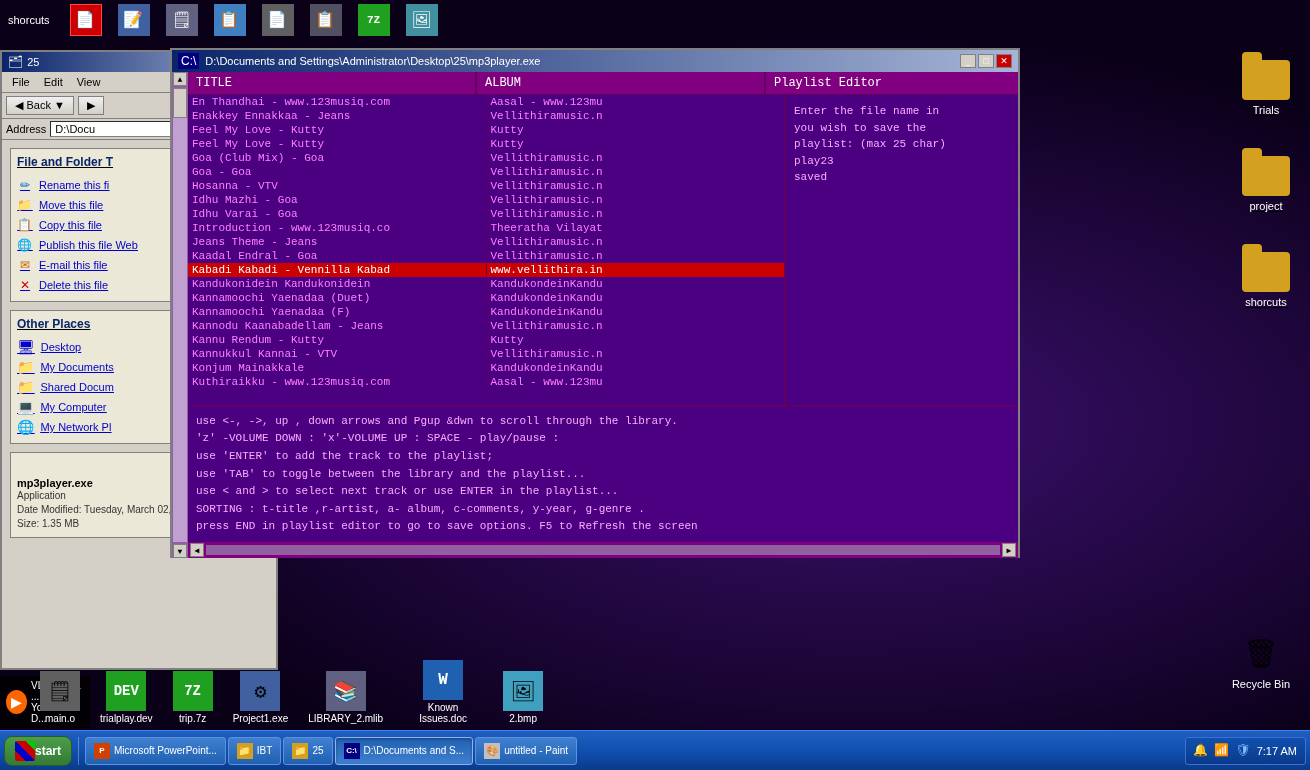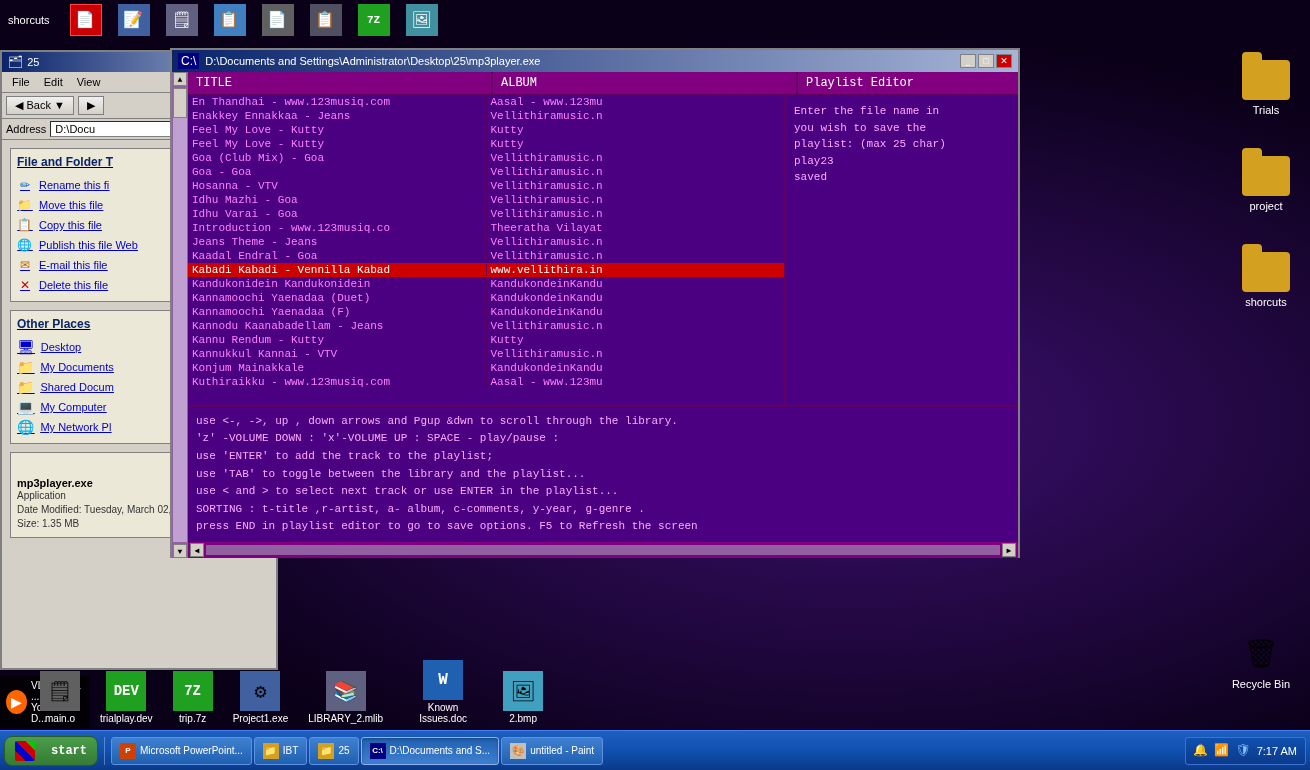--- a/index.html
+++ b/index.html
@@ -39,20 +39,21 @@
       flex-direction: column;
       gap: 40px;
       align-items: center;
     }
     .desktop-icon {
       display: flex;
       flex-direction: column;
       align-items: center;
       gap: 4px;
       cursor: pointer;
+      text-decoration: underline;
     }
     .desktop-icon .icon-folder {
       width: 48px;
       height: 40px;
       background: #d4a020;
       border-radius: 0 4px 4px 4px;
       position: relative;
     }
     .desktop-icon .icon-folder::before {
       content: '';
@@ -334,21 +335,21 @@
     }
     .mp3-header .col-album {
       flex: 1;
       padding: 4px 8px;
       color: white;
       font-size: 12px;
       font-family: 'Courier New', monospace;
       border-right: 2px solid #600060;
     }
     .mp3-header .col-playlist {
-      width: 220px;
+      width: 252px;
       padding: 4px 8px;
       color: white;
       font-size: 12px;
       font-family: 'Courier New', monospace;
     }
 
     .mp3-body {
       display: flex;
       flex: 1;
     }
@@ -415,27 +416,27 @@
       gap: 2px;
       padding: 2px 4px;
       border-top: 1px solid #4080ff;
     }
     .start-button {
       background: linear-gradient(to bottom, #4a9e4a, #357a35);
       border: 1px solid #2a5a2a;
       border-radius: 8px;
       color: white;
       font-size: 12px;
-      font-family: Liberation Mono, monospace;
+      font-family: Liberation Sans, sans-serif;
       font-weight: bold;
       padding: 3px 10px;
       cursor: pointer;
       display: flex;
       align-items: center;
-      gap: 16px;
+      gap: 0;
       height: 30px;
     }
     .start-icon {
       width: 20px;
       height: 20px;
       background: linear-gradient(45deg, #cc0000 25%, #0000cc 25%, #0000cc 50%, #cc0000 50%, #cc0000 75%, #00cc00 75%);
       border-radius: 2px;
       font-size: 10px;
     }
     .taskbar-divider {

